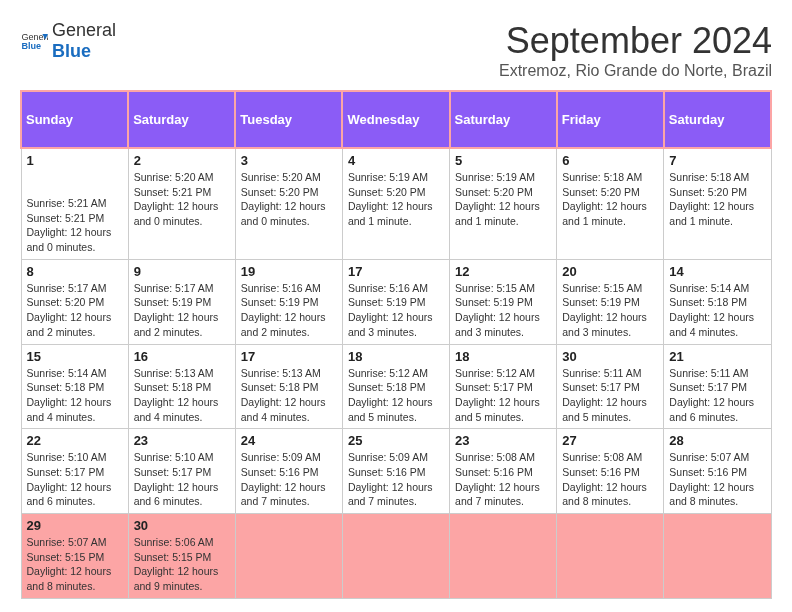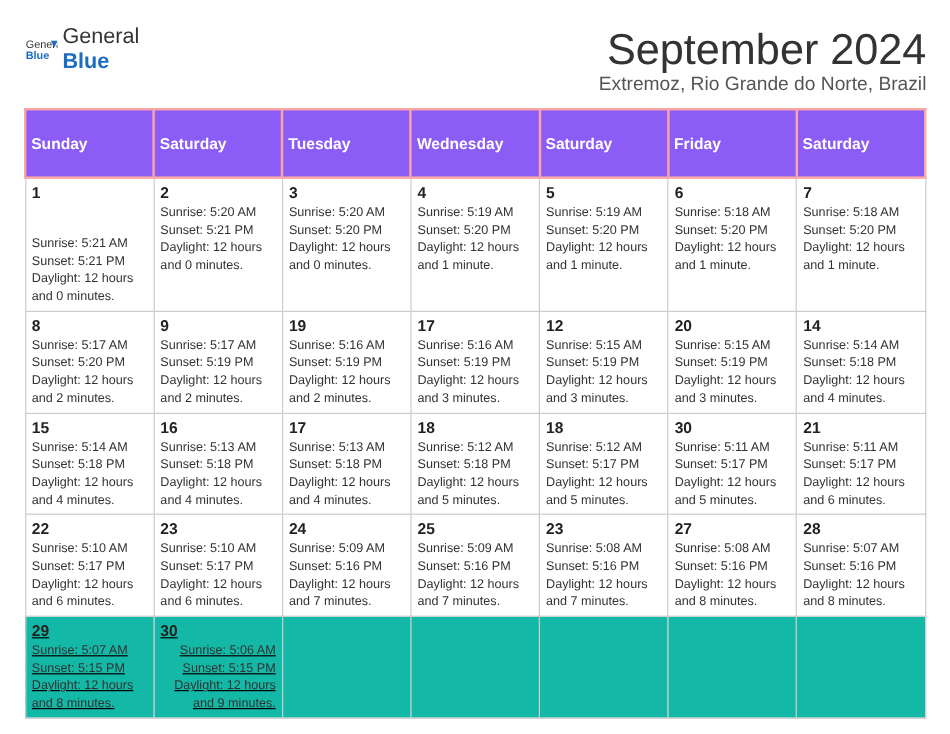--- a/index.html
+++ b/index.html
@@ -53,22 +53,21 @@
     }
     tbody tr td {
       border: 1px solid #ccc;
       padding: 4px 5px;
       vertical-align: top;
       width: 107px;
       min-height: 80px;
       background: #fff;
     }
     tbody tr:last-child td {
-      background: #14b8a6;
-      text-decoration: underline;
+      background: #fca5a5;
     }
     .day-num {
       font-size: 13px;
       font-weight: bold;
       color: #222;
       display: block;
       margin-bottom: 2px;
     }
     .day-info {
       color: #333;
@@ -320,21 +319,21 @@
       <tr>
         <td>
           <span class="day-num">29</span>
           <div class="day-info" style="white-space: pre-line;">Sunrise: 5:07 AM
 Sunset: 5:15 PM
 Daylight: 12 hours
 and 8 minutes.</div>
         </td>
         <td>
           <span class="day-num">30</span>
-          <div class="day-info" style="white-space: pre-line; text-align: right;">Sunrise: 5:06 AM
+          <div class="day-info" style="white-space: pre-line;">Sunrise: 5:06 AM
 Sunset: 5:15 PM
 Daylight: 12 hours
 and 9 minutes.</div>
         </td>
         <td class="empty"></td>
         <td class="empty"></td>
         <td class="empty"></td>
         <td class="empty"></td>
         <td class="empty"></td>
       </tr>

